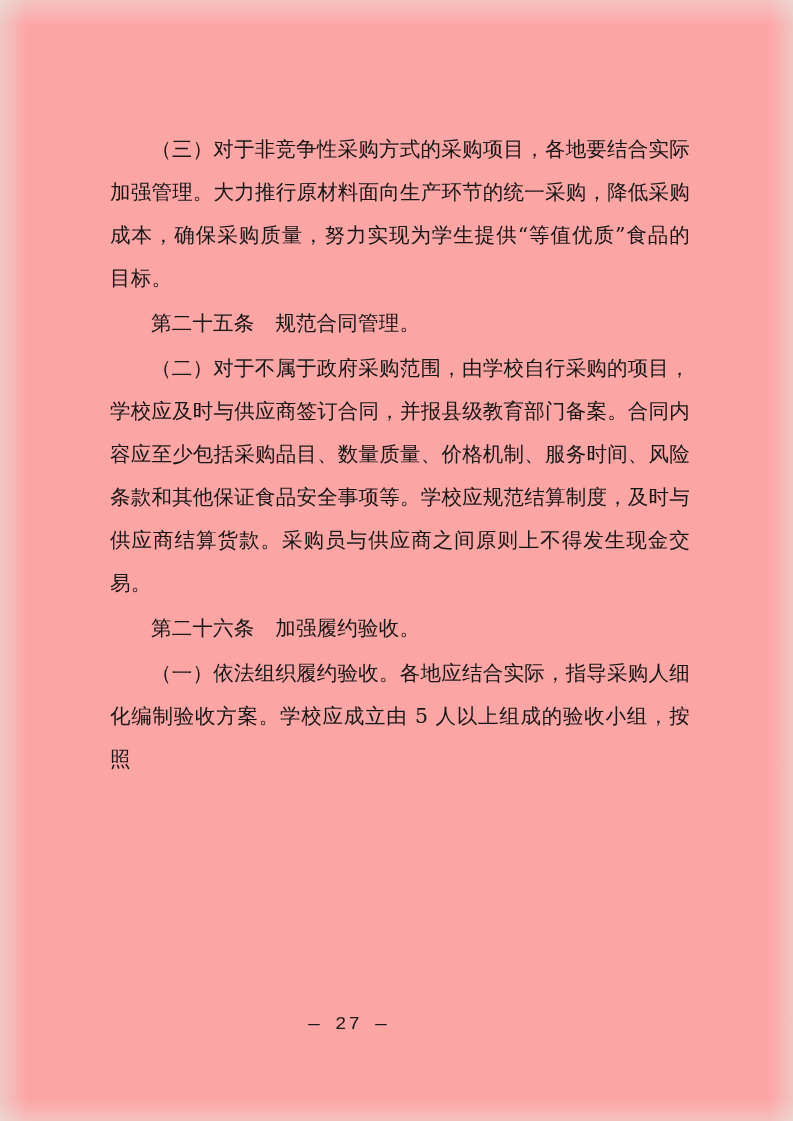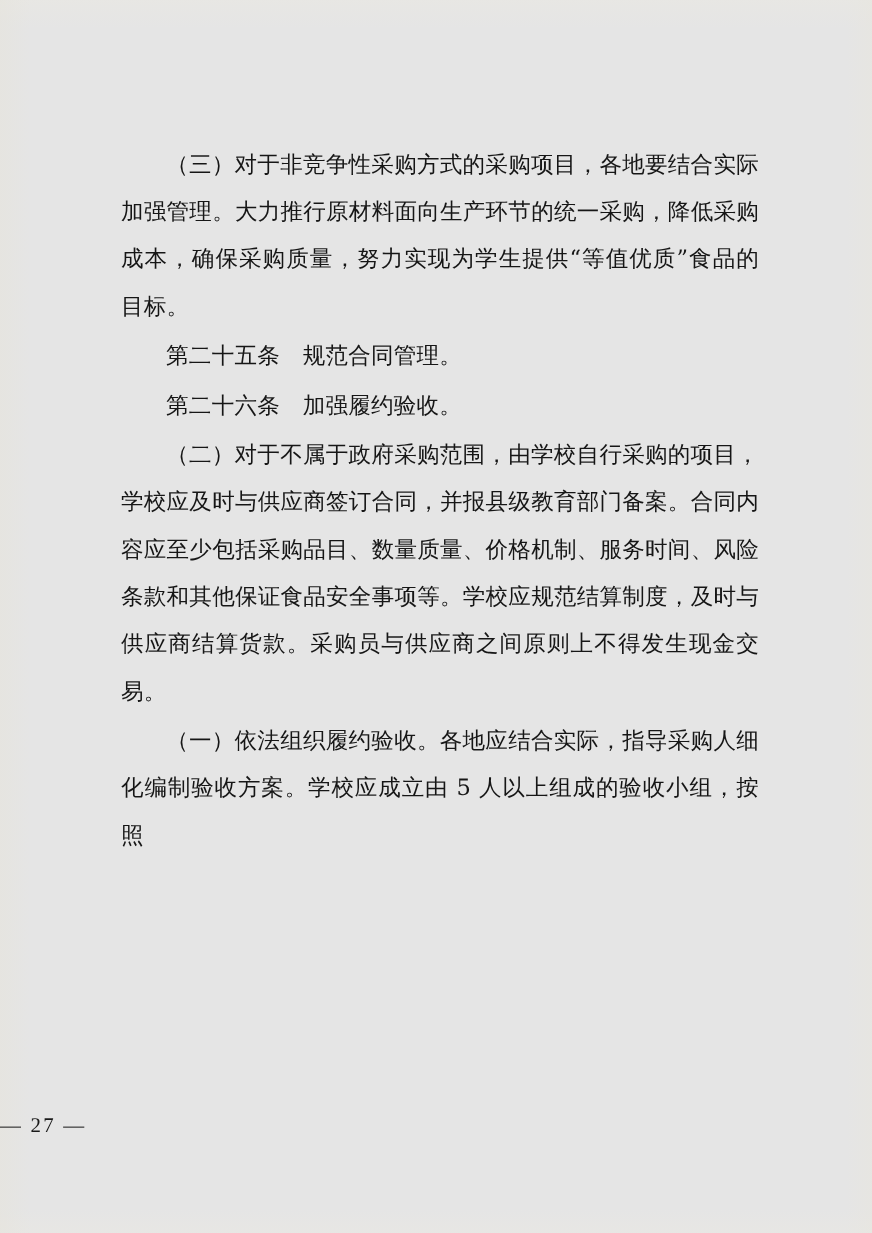--- a/index.html
+++ b/index.html
@@ -11,21 +11,21 @@
     height: 1121px;
     background: #ffffff;
     font-family: "DejaVu Serif", "Liberation Serif", serif;
     overflow: hidden;
   }
   .page {
     position: relative;
     width: 793px;
     height: 1121px;
     box-sizing: border-box;
-    background: #e5e5e5;
+    background: #fca5a5;
   }
   
   .page::before {
     content: "";
     position: absolute;
     top: 0; left: 0; right: 0; bottom: 0;
     background:
       linear-gradient(to right, rgba(230,228,220,0.55) 0px, rgba(255,255,255,0) 28px),
       linear-gradient(to left, rgba(232,230,222,0.5) 0px, rgba(255,255,255,0) 24px),
       linear-gradient(to bottom, rgba(235,233,226,0.45) 0px, rgba(255,255,255,0) 26px),
@@ -52,34 +52,34 @@
     text-indent: 2em;
   }
   .heading {
     font-weight: 400;
   }
   .page-number {
     position: absolute;
     left: 0;
     right: 96px;
     bottom: 86px;
-    text-align: left;
+    text-align: center;
     font-size: 19px;
     color: #1a1a1a;
     letter-spacing: 2px;
-    font-family: Liberation Serif, serif;
+    font-family: Liberation Mono, monospace;
   }
 </style>
 </head>
 <body>
 
 <div class="page">
 
   <div class="content">
     <p class="para indent">（三）对于非竞争性采购方式的采购项目，各地要结合实际加强管理。大力推行原材料面向生产环节的统一采购，降低采购成本，确保采购质量，努力实现为学生提供“等值优质”食品的目标。</p>
     <p class="para indent heading">第二十五条　规范合同管理。</p>
+    <p class="para indent">（二）对于不属于政府采购范围，由学校自行采购的项目，学校应及时与供应商签订合同，并报县级教育部门备案。合同内容应至少包括采购品目、数量质量、价格机制、服务时间、风险条款和其他保证食品安全事项等。学校应规范结算制度，及时与供应商结算货款。采购员与供应商之间原则上不得发生现金交易。</p>
     <p class="para indent heading">第二十六条　加强履约验收。</p>
-    <p class="para indent">（二）对于不属于政府采购范围，由学校自行采购的项目，学校应及时与供应商签订合同，并报县级教育部门备案。合同内容应至少包括采购品目、数量质量、价格机制、服务时间、风险条款和其他保证食品安全事项等。学校应规范结算制度，及时与供应商结算货款。采购员与供应商之间原则上不得发生现金交易。</p>
     <p class="para indent">（一）依法组织履约验收。各地应结合实际，指导采购人细化编制验收方案。学校应成立由 5 人以上组成的验收小组，按照</p>
   </div>
 
   <div class="page-number">— 27 —</div>
 </div>
 
 </body></html>

